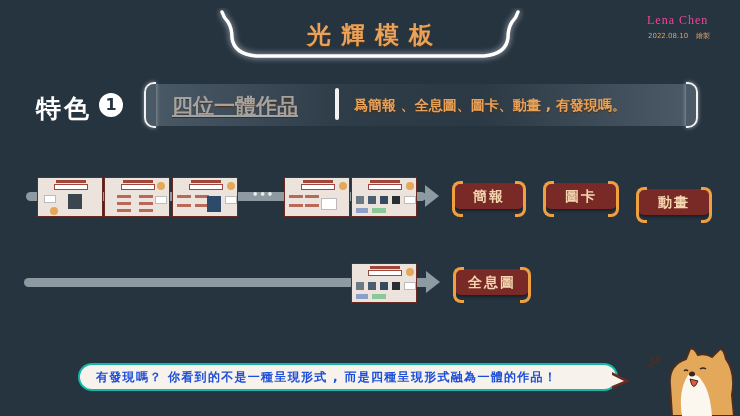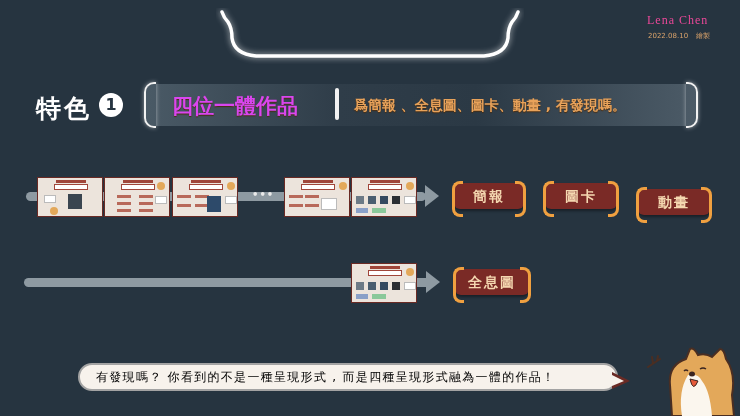--- a/index.html
+++ b/index.html
@@ -42,22 +42,23 @@
     background: linear-gradient(90deg, #4a5a66 0%, #2f3d49 35%, #2b3945 60%, #4c5b67 100%);
     border-radius: 8px;
   }
   .bracket-l, .bracket-r {
     position: absolute; top: 82px; width: 12px; height: 46px; border: 2.5px solid #f2f2f2;
     box-shadow: 0 0 4px rgba(255,255,255,0.5);
   }
   .bracket-l { left: 144px; border-right: none; border-radius: 10px 0 0 10px; }
   .bracket-r { left: 686px; border-left: none; border-radius: 0 10px 10px 0; }
   .feature-main {
-    position: absolute; left: 172px; top: 92px; font-size: 21px; font-weight: bold; color: #d946ef;
+    position: absolute; left: 172px; top: 92px; font-size: 21px; font-weight: bold; color: #a3a3a3;
     text-shadow: 0 1px 1px #4a2e12;
+    text-decoration: underline;
   }
   .feature-divider {
     position: absolute; left: 335px; top: 88px; width: 4px; height: 32px; background: #f2f2f2; border-radius: 2px;
   }
   .feature-sub {
     position: absolute; left: 354px; top: 97px; font-size: 14px; font-weight: bold; color: #e8a25a;
     text-shadow: 0 1px 1px #4a2e12;
   }
 
   .track {
@@ -90,22 +91,22 @@
   }
   .tag::before, .tag::after {
     content: ""; position: absolute; top: -2px; width: 8px; height: 30px;
     border: 3px solid #f0a040; 
   }
   .tag::before { left: -2px; border-right: none; border-radius: 8px 0 0 8px; }
   .tag::after { right: -2px; border-left: none; border-radius: 0 8px 8px 0; }
 
   .bubble {
     position: absolute; left: 78px; top: 363px; width: 540px; height: 28px;
-    background: #f7f2ec; border: 2px solid #a3a3a3; border-radius: 14px;
-    font-size: 12px; font-weight: normal; color: #000000; line-height: 24px; padding-left: 16px;
+    background: #f7f2ec; border: 2px solid #14b8a6; border-radius: 14px;
+    font-size: 12px; font-weight: bold; color: #1d4ed8; line-height: 24px; padding-left: 16px;
     letter-spacing: 1.3px;
   }
   .bubble-tail {
     position: absolute; left: 612px; top: 372px; width: 0; height: 0;
     border-top: 9px solid transparent; border-bottom: 8px solid transparent;
     border-left: 18px solid #6a2a24;
   }
   .bubble-tail-in {
     position: absolute; left: 612px; top: 375px; width: 0; height: 0;
     border-top: 6px solid transparent; border-bottom: 5px solid transparent;
@@ -113,20 +114,21 @@
   }
   .dog-big { position: absolute; left: 640px; top: 345px; width: 100px; height: 71px; }
 </style>
 </head>
 <body>
 
 <div class="title-frame">
   <svg width="308" height="56" viewBox="0 0 308 56">
     <path d="M6 4 Q8 10 12 14 Q16 20 16 30 Q18 46 40 48 L268 48 Q290 46 292 30 Q292 20 296 14 Q300 10 302 4" fill="none" stroke="#ffffff" stroke-width="3.5" stroke-linecap="round" style="filter: drop-shadow(0 0 3px rgba(255,255,255,0.7));"></path>
   </svg>
+  <div class="title-text">光輝模板</div>
 </div>
 <div class="author">Lena Chen</div>
 <div class="date">
   <span>2022.08.10</span><span class="made">繪製</span>
 </div>
 
 <div class="feature-label">特色</div>
 <div class="feature-num">1</div>
 <div class="feature-box"></div>
 <div class="bracket-l"></div>

